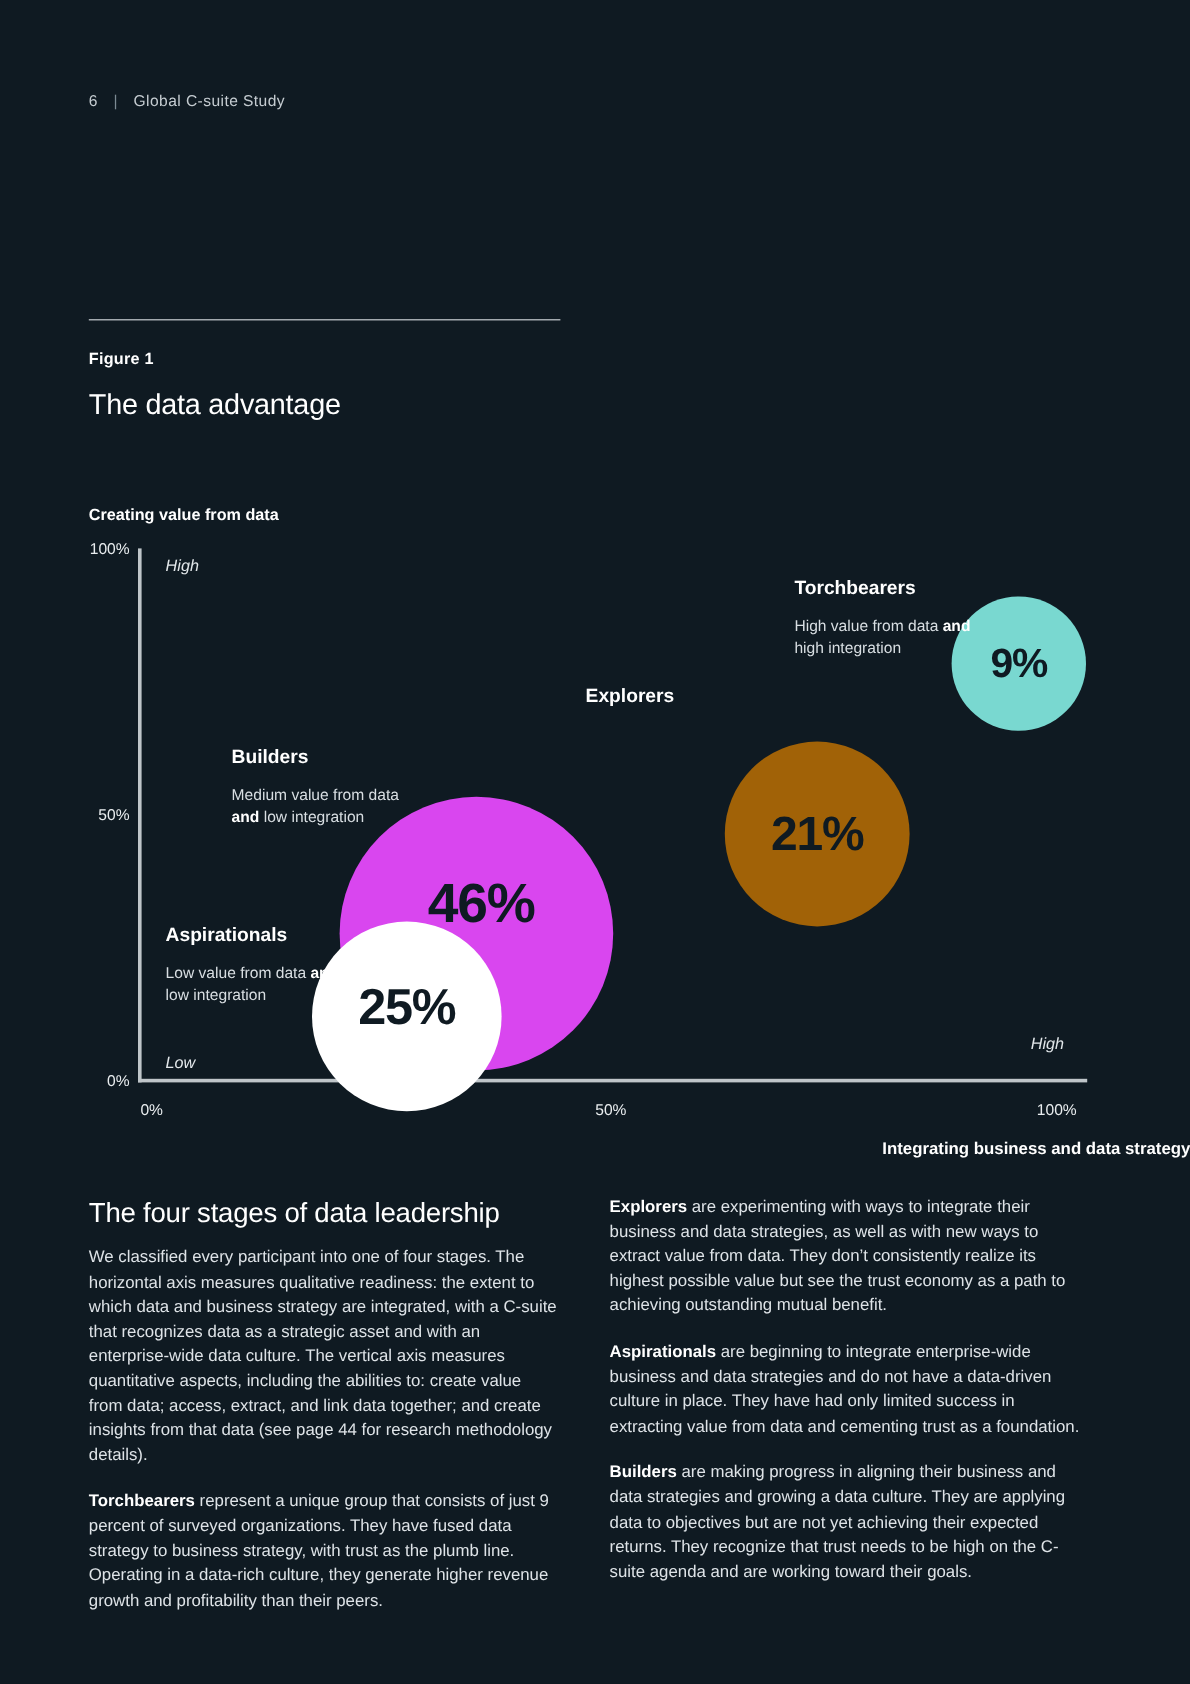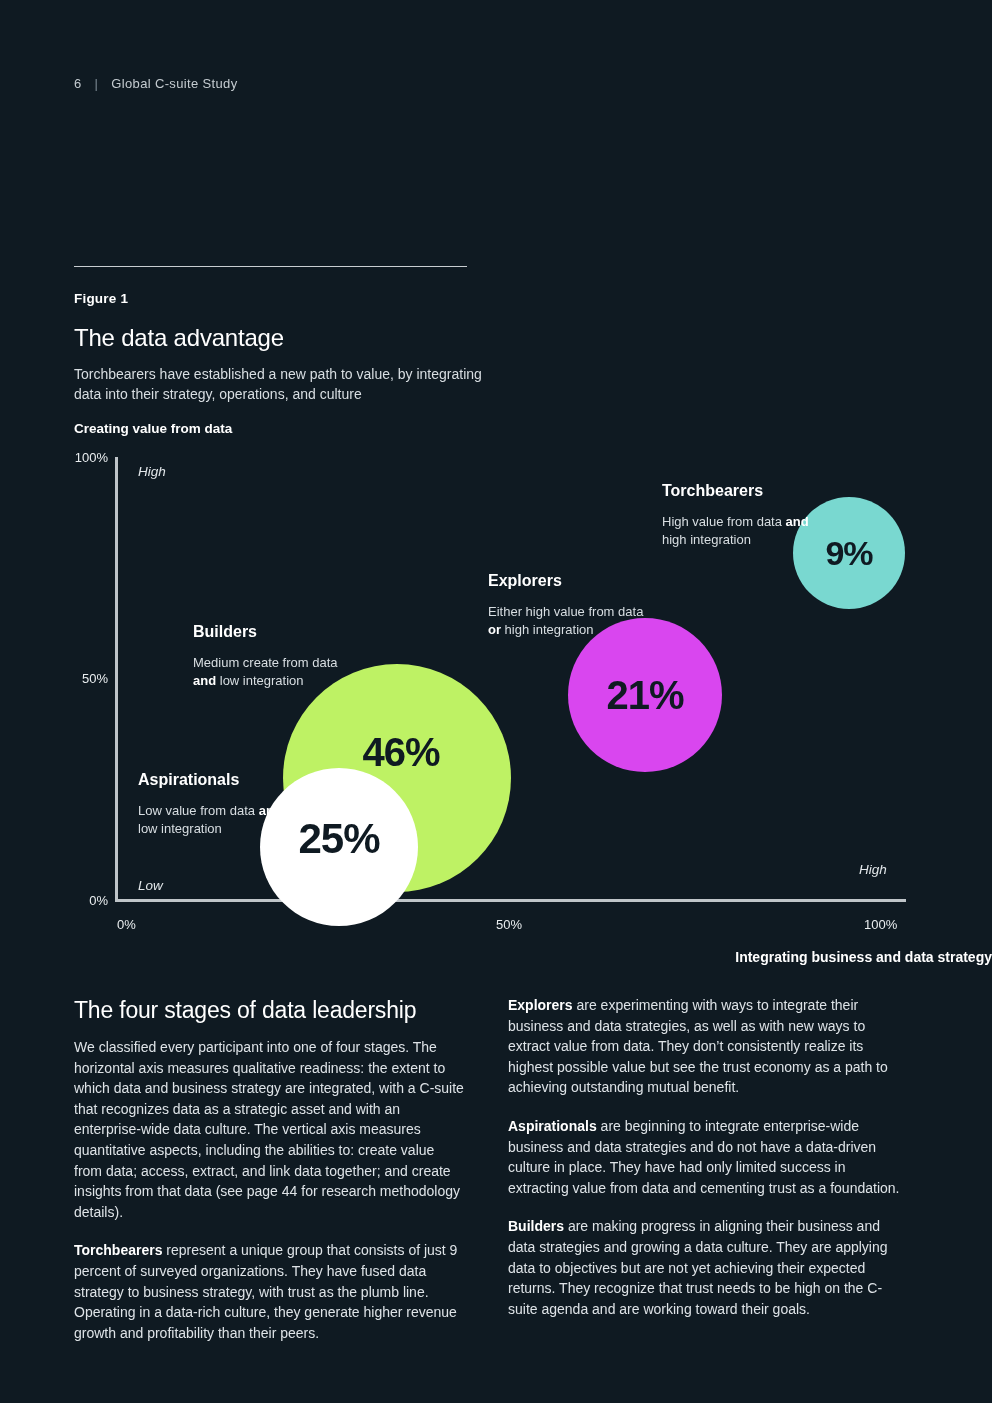--- a/index.html
+++ b/index.html
@@ -72,25 +72,25 @@
     position:absolute;left:0;top:949px;width:992px;text-align:right;
     font-size:14px;font-weight:bold;color:#FFFFFF;
   }
 
   
   .bubble{
     position:absolute;border-radius:50%;
     display:flex;align-items:center;justify-content:center;
     color:#0F1A22;font-weight:bold;letter-spacing:-1px;
   }
-  .bub-builders{left:283px;top:664px;width:228px;height:228px;background:#bef264;font-size:40px;}
+  .bub-builders{left:283px;top:664px;width:228px;height:228px;background:#d946ef;font-size:46px;}
   .bub-builders span{position:relative;top:-26px;left:4px;}
   .bub-aspirationals{left:260px;top:768px;width:158px;height:158px;background:#ffffff;font-size:42px;}
   .bub-aspirationals span{position:relative;top:-8px;left:0px;}
-  .bub-explorers{left:568px;top:618px;width:154px;height:154px;background:#d946ef;font-size:40px;}
+  .bub-explorers{left:604px;top:618px;width:154px;height:154px;background:#a16207;font-size:40px;}
   .bub-torchbearers{left:793px;top:497px;width:112px;height:112px;background:#79D8D0;font-size:34px;}
 
   
   .ann{position:absolute;}
   .ann .name{font-size:16px;font-weight:bold;color:#FFFFFF;margin:0 0 7px 0;}
   .ann .desc{font-size:13px;line-height:18px;color:#D8DEE2;}
   .ann .desc b{font-weight:bold;color:#FFFFFF;}
   .ann-builders{left:193px;top:623px;width:150px;}
   .ann-aspirationals{left:138px;top:771px;width:160px;}
   .ann-explorers{left:488px;top:572px;width:160px;}
@@ -115,21 +115,20 @@
 
   <div class="runhead">
     <span>6</span>
     <span class="sep">|</span>
     <span>Global C-suite Study</span>
   </div>
 
   <div class="rule"></div>
   <div class="figlabel">Figure 1</div>
   <div class="figtitle">The data advantage</div>
-  <div class="figsub">Torchbearers have established a new path to value, by integrating data into their strategy, operations, and culture</div>
   <div class="axis-cap">Creating value from data</div>
 
   <div class="plot">
 
     <div class="yaxis"></div>
     <div class="xaxis"></div>
 
     <div class="ylab top">100%</div>
     <div class="ylab mid">50%</div>
     <div class="ylab bot">0%</div>
@@ -155,26 +154,25 @@
       <span>9%</span>
     </div>
 
     <div class="ann ann-torchbearers">
       <p class="name">Torchbearers</p>
       <p class="desc"><span>High value from data </span><b>and</b><span> high integration</span></p>
     </div>
 
     <div class="ann ann-explorers">
       <p class="name">Explorers</p>
-      <p class="desc"><span>Either high value from data </span><b>or</b><span> high integration</span></p>
     </div>
 
     <div class="ann ann-builders">
       <p class="name">Builders</p>
-      <p class="desc"><span>Medium create from data </span><b>and</b><span> low integration</span></p>
+      <p class="desc"><span>Medium value from data </span><b>and</b><span> low integration</span></p>
     </div>
 
     <div class="ann ann-aspirationals">
       <p class="name">Aspirationals</p>
       <p class="desc"><span>Low value from data </span><b>and</b><span> low integration</span></p>
     </div>
 
     <div class="xtitle">Integrating business and data strategy</div>
   </div>
 

